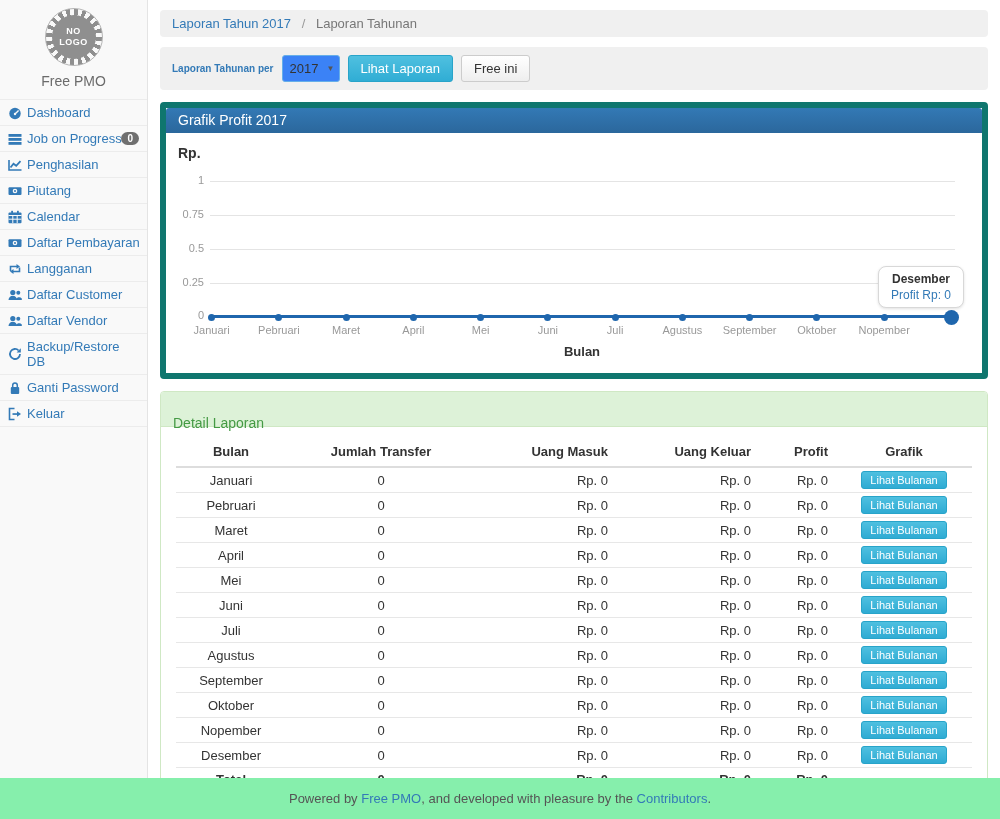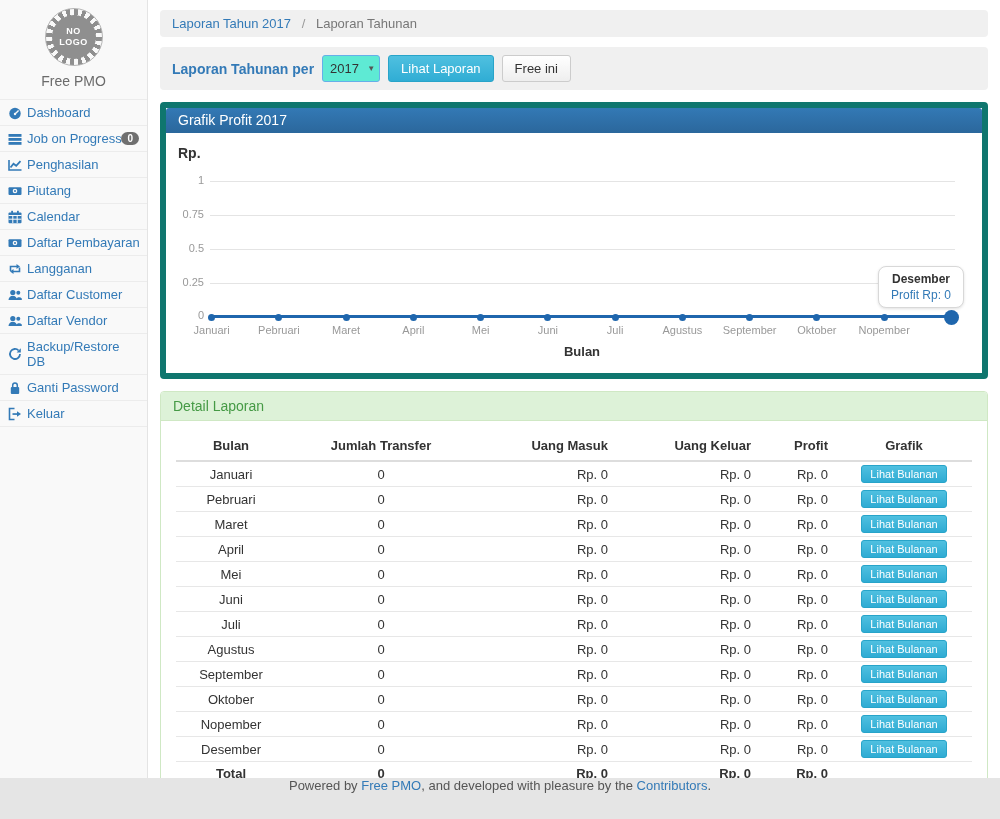--- a/index.html
+++ b/index.html
@@ -28,24 +28,24 @@
 
   
   .content { flex:1 1 auto; background:#fff; padding:10px 12px 0; }
   .breadcrumb { background:#f0f0f0; border-radius:4px; padding:6px 12px; font-size:13px; }
   .breadcrumb a { color:#337ab7; text-decoration:none; cursor:pointer; }
   .breadcrumb .sep { color:#9a9a9a; margin:0 7px; }
   .breadcrumb .cur { color:#777; }
 
   .filter-bar { margin-top:10px; background:#f0f0f0; border-radius:4px; padding:8px 12px;
                 display:flex; align-items:center; }
-  .filter-label { color:#337ab7; font-weight:bold; font-size:14px; margin-right:8px; }
+  .filter-label { color:#337ab7; font-weight:bold; font-size:10px; margin-right:8px; }
   .sel-wrap { position:relative; margin-right:8px; }
   .sel-wrap select { appearance:none; -webkit-appearance:none; width:58px; height:27px;
-       border:1px solid #66afe9; border-radius:3px; background:#5eead4; font-size:13px; color:#333;
+       border:1px solid #66afe9; border-radius:3px; background:#3b82f6; font-size:13px; color:#333;
        padding:0 8px 0 7px; font-family:"Liberation Sans",sans-serif; }
   .sel-wrap .caret { position:absolute; right:5px; top:9px; font-size:8px; color:#555; pointer-events:none; }
   .btn { height:27px; font-size:13px; border-radius:3px; padding:0 12px; cursor:pointer;
          font-family:"Liberation Sans",sans-serif; }
   .btn-info { background:linear-gradient(#4fc0e0,#30add4); border:1px solid #28a4c9; color:#fff; margin-right:8px; }
   .btn-default { background:linear-gradient(#fff,#eee); border:1px solid #ccc; color:#333; }
 
   
   .panel { border-radius:4px; margin-top:12px; }
   .panel-primary { border:6px solid #0f766e; }
@@ -65,34 +65,34 @@
   .xaxis-title { position:absolute; left:46px; top:211px; width:740px; text-align:center;
                  font-size:13px; font-weight:bold; color:#333; }
   .tooltip { position:absolute; right:18px; top:133px; background:#fff; border:1px solid #d8d8d8;
              border-radius:8px; box-shadow:0 1px 3px rgba(0,0,0,.12); padding:5px 12px; text-align:center; }
   .tooltip .tt-title { font-size:12px; font-weight:bold; color:#333; }
   .tooltip .tt-val { font-size:12px; color:#337ab7; margin-top:2px; }
 
   
   .panel-success { border:1px solid #cfe8c4; }
   .panel-success .panel-head { background:#ddf2d8; color:#459a45; height:29px; line-height:29px;
-        padding:0 12px; font-size:14px; border-bottom:1px solid #cfe8c4; border-radius:3px 3px 0 0; }
+        padding:17px 12px; font-size:14px; border-bottom:1px solid #cfe8c4; border-radius:3px 3px 0 0; }
   .panel-body { padding:10px 15px 8px; background:#fff; border-radius:0 0 3px 3px; }
   table { width:100%; border-collapse:collapse; table-layout:fixed; font-size:13px; color:#333; }
   col.c1{width:110px} col.c2{width:190px} col.c3{width:140px} col.c4{width:143px} col.c5{width:77px}
   th { font-weight:bold; padding:7px 8px; border-bottom:2px solid #ddd; }
   td { padding:3px 8px; border-bottom:1px solid #e7e7e7; height:24px; vertical-align:middle; }
   .c { text-align:center; } .r { text-align:right; }
   .btn-xs { background:linear-gradient(#4fc0e0,#2fabd3); border:1px solid #28a4c9; color:#fff;
             font-size:11px; padding:2px 8px; border-radius:3px; cursor:pointer;
             font-family:"Liberation Sans",sans-serif; }
   tr.total td { font-weight:bold; }
 
   
-  .footer { flex:0 0 41px; background:#e5e5e5; display:flex; align-items:flex-start; justify-content:center;
+  .footer { flex:0 0 41px; background:#86efac; display:flex; align-items:center; justify-content:center;
             font-size:13px; color:#555; }
   .footer a { color:#337ab7; text-decoration:none; cursor:pointer; }
 
   svg .st { fill:none; stroke:#337ab7; }
 </style>
 </head>
 <body>
 
 <div class="page">
 <div class="main-row">

